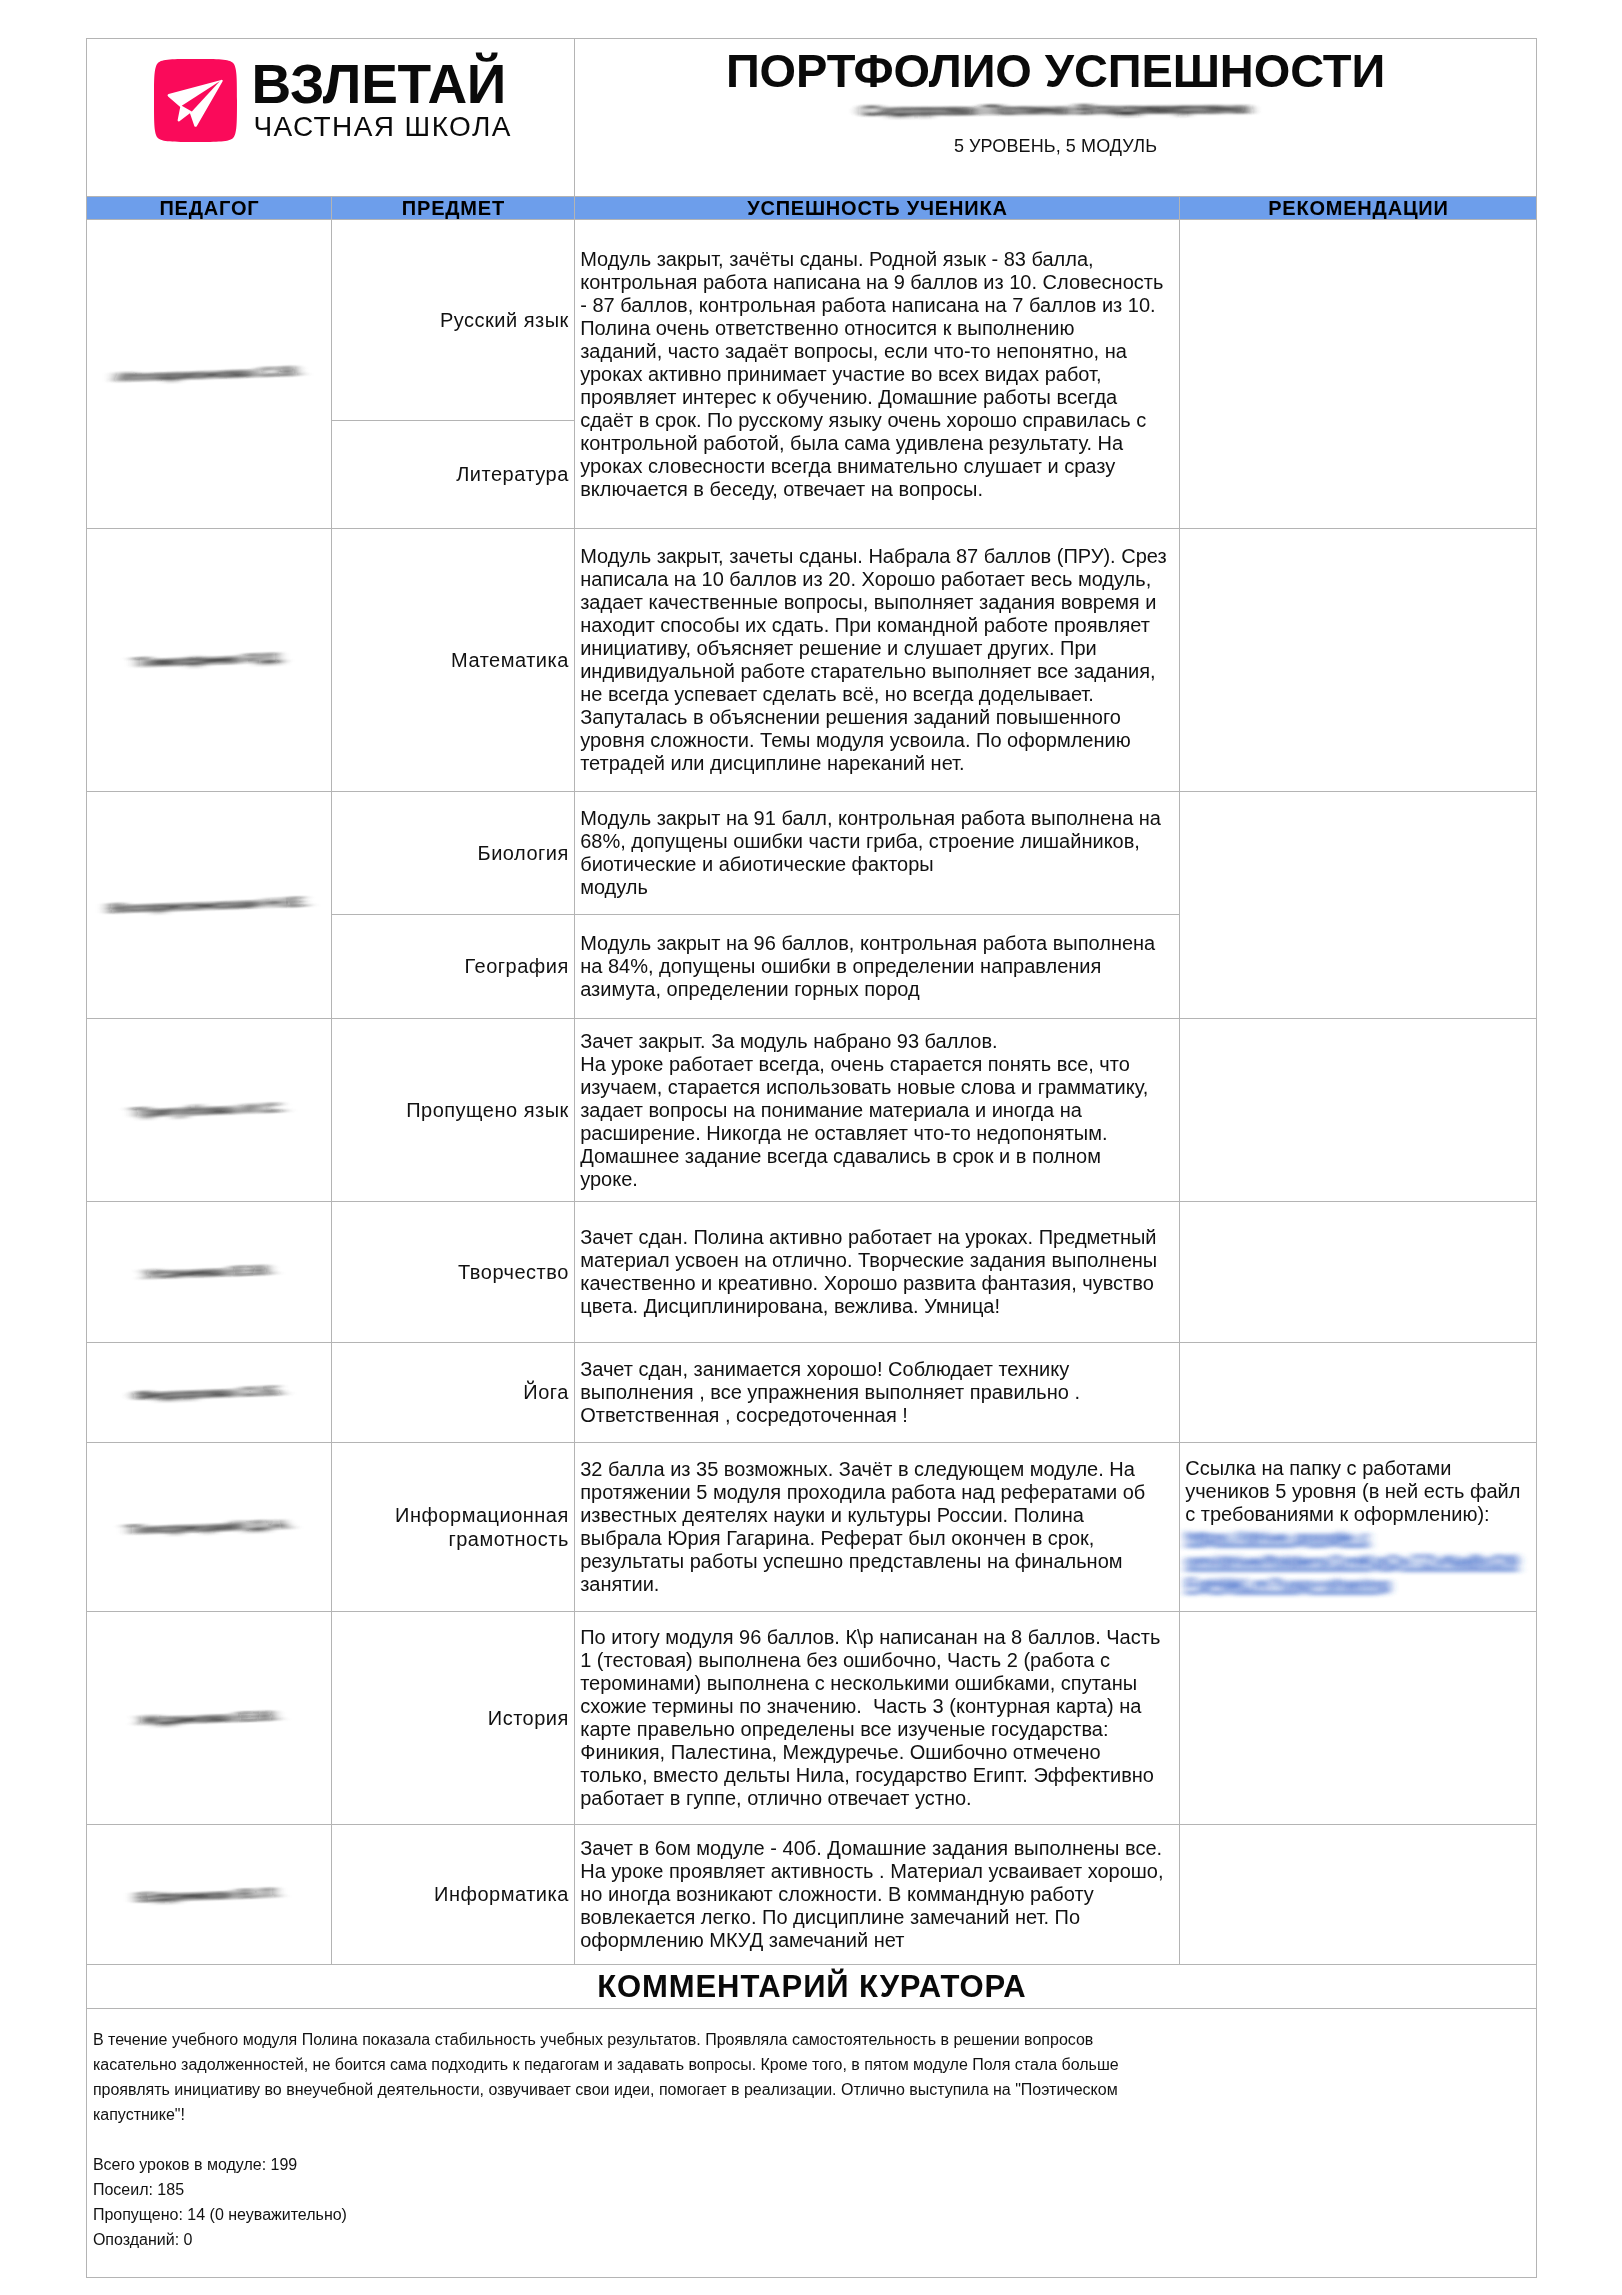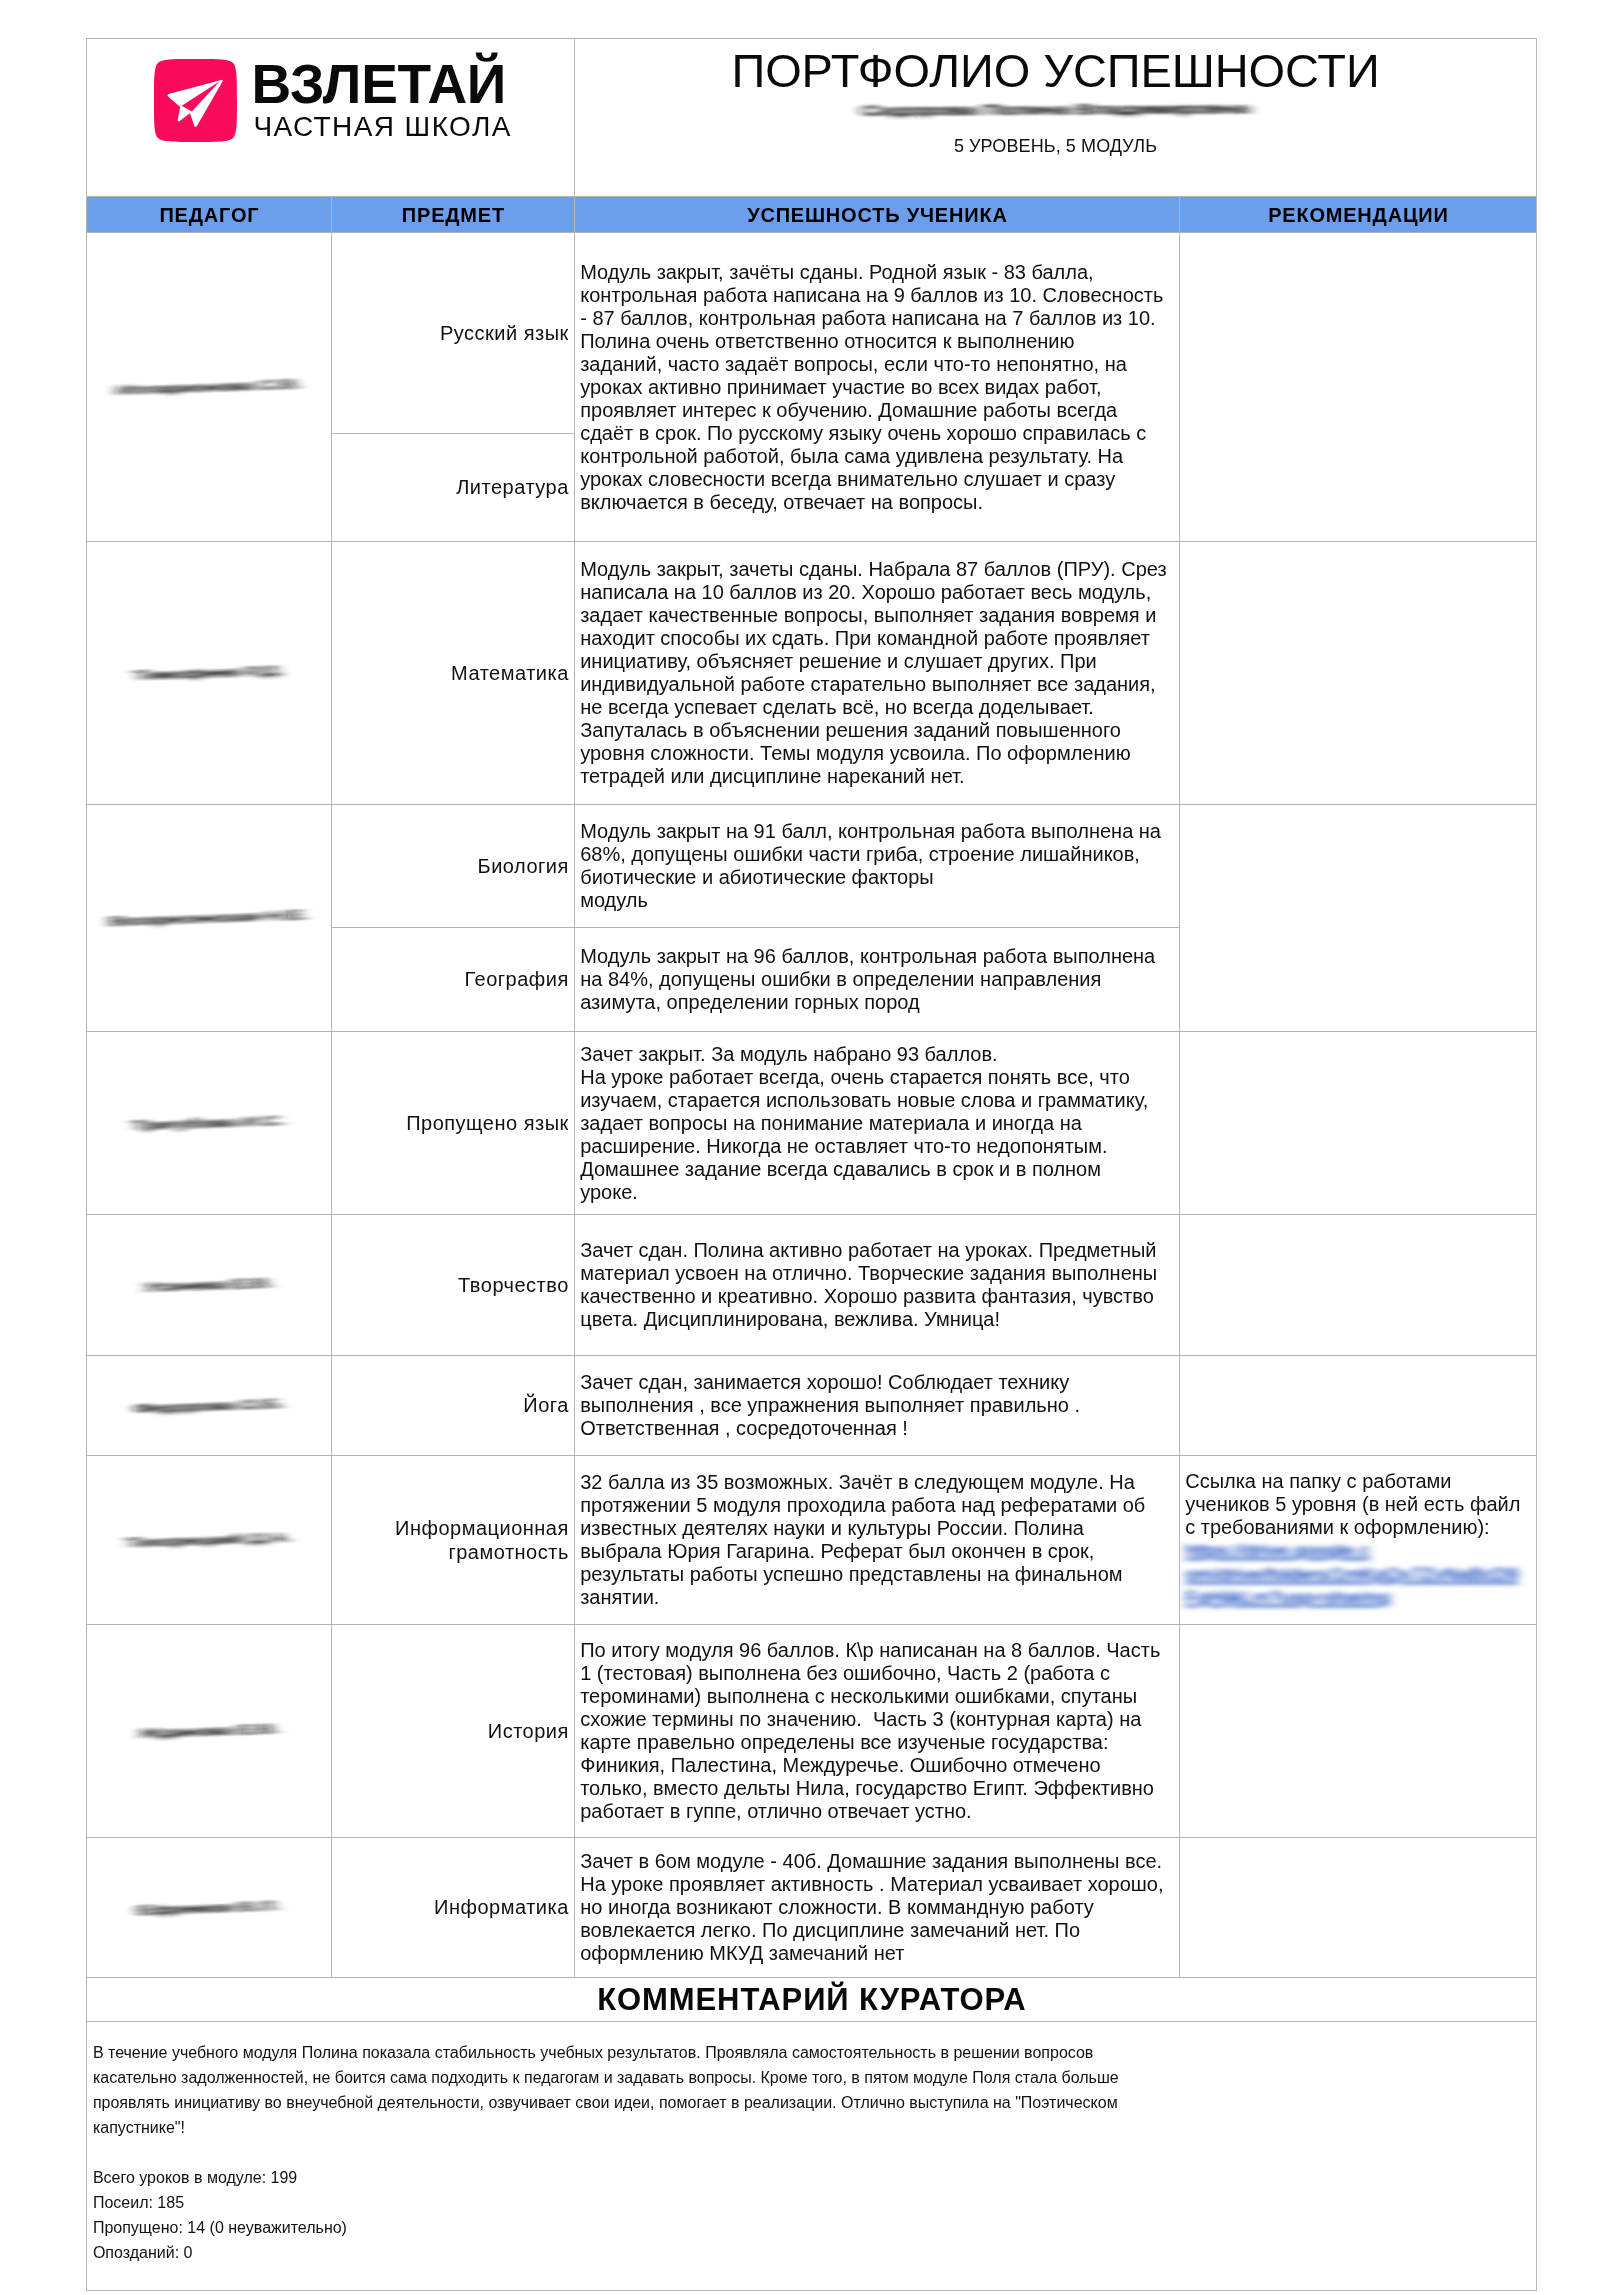--- a/index.html
+++ b/index.html
@@ -18,21 +18,21 @@
   .logo-wrap{position:absolute;left:67px;top:16.4px;display:flex;align-items:flex-start;}
   .logo-mark{width:83px;height:83px;position:relative;flex:0 0 auto;margin-top:3.9px;}
   .logo-mark svg{display:block;}
   .logo-text{display:block;margin-left:14.4px;padding-top:0px;}
   .brand{font-size:55px;font-weight:bold;letter-spacing:-0.3px;line-height:59px;color:#0a0a0a;
          white-space:nowrap;}
   .tagline{font-size:28px;letter-spacing:1.4px;line-height:26px;color:#0a0a0a;
            margin-top:0px;margin-left:2px;white-space:nowrap;}
 
   table.main td.title-cell{text-align:center;vertical-align:top;}
-  .doc-title{font-size:47px;font-weight:normal;letter-spacing:-0.1px;line-height:47px;
+  .doc-title{font-size:47px;font-weight:bold;letter-spacing:-0.1px;line-height:47px;
              margin-top:7.9px;color:#0a0a0a;}
   .student-name{margin-top:2px;height:39px;}
   .name-blur{display:inline-block;font-size:25px;line-height:27.5px;color:#262626;
              filter:url(#smudge2);transform:rotate(-0.35deg) scaleY(0.60) scaleX(0.99);}
   .subtitle{font-size:18px;line-height:21px;margin-top:1.3px;color:#111;letter-spacing:0.1px;}
 
   
   table.main th.colh{background:#6D9EEB;font-size:20px;font-weight:bold;text-align:center;
           vertical-align:middle;color:#000;letter-spacing:0.8px;line-height:22px;
           padding-left:0.8px;}
@@ -110,21 +110,21 @@
     <div class="tagline">ЧАСТНАЯ ШКОЛА</div>
    </div>
   </div>
  </td>
  <td class="title-cell" colspan="2">
   <div class="doc-title">ПОРТФОЛИО УСПЕШНОСТИ</div>
   <div class="student-name"><span class="name-blur">Сидорова Полина Владимировна</span></div>
   <div class="subtitle">5 УРОВЕНЬ, 5 МОДУЛЬ</div>
  </td>
 </tr>
-<tr style="height:36px">
+<tr style="height:23px">
  <th class="colh">ПЕДАГОГ</th>
  <th class="colh">ПРЕДМЕТ</th>
  <th class="colh">УСПЕШНОСТЬ УЧЕНИКА</th>
  <th class="colh">РЕКОМЕНДАЦИИ</th>
 </tr>
 <tr style="height:201px">
  <td class="teacher" rowspan="2"><span class="tblur">Илларионова С.В.</span></td>
  <td class="subject">Русский язык</td>
  <td class="prog" rowspan="2">
               <span class="ln">Модуль закрыт, зачёты сданы. Родной язык - 83 балла,</span>

